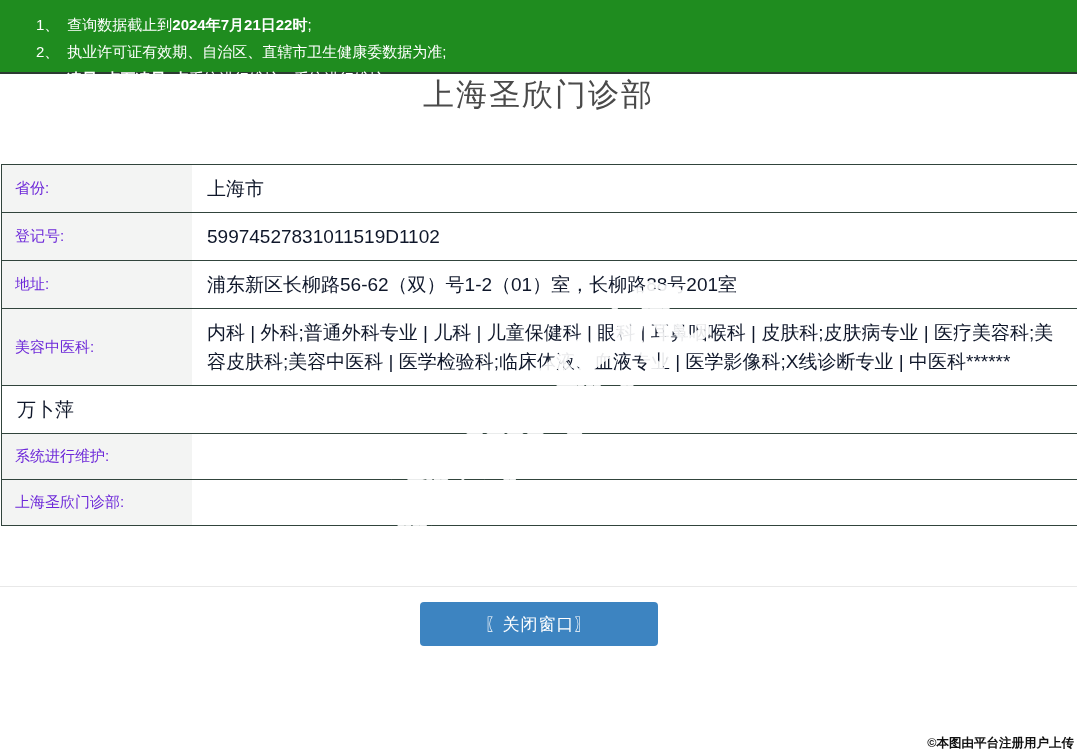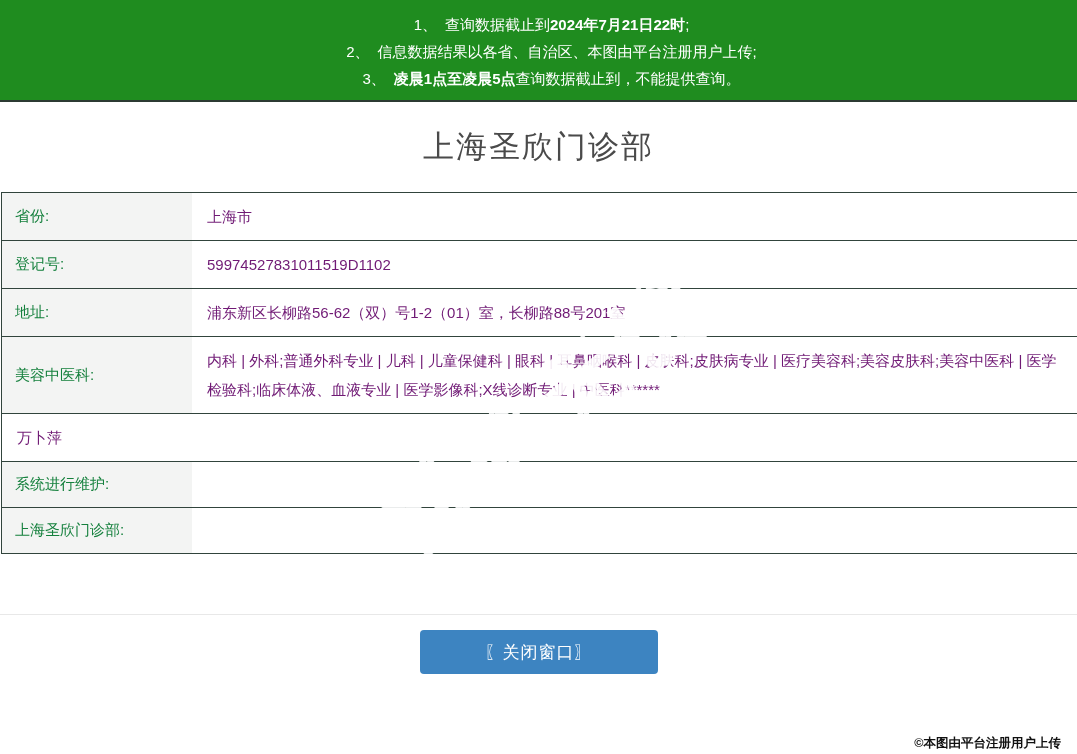--- a/index.html
+++ b/index.html
@@ -6,39 +6,38 @@
   html, body {
     width: 1077px; height: 754px;
     overflow: hidden;
     background: #ffffff;
     font-family: "Liberation Sans", "DejaVu Sans", sans-serif;
     position: relative;
   }
 
   
   .notice-bar {
-    width: 100%; height: 102px;
+    width: 100%; height: 74px;
     background: #1f8c1f;
     border-bottom: 2px solid #2c3a32;
     color: #ffffff;
     padding: 11px 10px 0 36px;
-    text-align: center;
   }
   .notice-line {
     font-size: 15px;
     line-height: 27px;
     white-space: nowrap;
   }
   .notice-line .num { margin-right: 8px; }
   .notice-line .b { font-weight: bold; }
 
   
   .title-area {
     height: 90px;
-    display: flex; align-items: center; justify-content: center;
+    display: flex; align-items: flex-start; justify-content: center;
   }
   .page-title {
     font-size: 31px;
     font-weight: 400;
     color: #4a4a4a;
     letter-spacing: 2px;
   }
 
   
   .info-table {
@@ -52,28 +51,28 @@
     border-bottom: 1px solid #31443c;
     background: #ffffff;
   }
   .cell-label {
     width: 190px;
     flex: 0 0 190px;
     background: #f3f4f3;
     display: flex; align-items: center;
     padding-left: 13px;
     font-size: 15px;
-    color: #15803d;
+    color: #6d28d9;
   }
   .cell-value {
     flex: 1;
     display: flex; align-items: center;
     padding: 9px 12px 9px 15px;
-    font-size: 15px;
-    color: #701a75;
+    font-size: 19px;
+    color: #0f172a;
     line-height: 29px;
   }
 
   .spacer-row { height: 60px; background: #ffffff; }
   .footer-divider { height: 1px; background: #e8e8e8; width: 100%; }
 
   
   .footer-area {
     padding-top: 15px;
     display: flex; justify-content: center;
@@ -101,42 +100,42 @@
     font-weight: bold;
     letter-spacing: 14px;
     color: transparent;
     -webkit-text-stroke: 3px rgba(255,255,255,0.9);
     pointer-events: none;
     z-index: 5;
     white-space: nowrap;
   }
   .upload-credit {
     position: absolute;
-    right: 16px; bottom: 2px;
+    right: 3px; bottom: 2px;
     font-size: 12.5px;
     font-weight: bold;
     color: #111111;
     text-shadow:
       -1px -1px 0 #ffffff, 1px -1px 0 #ffffff,
       -1px  1px 0 #ffffff, 1px  1px 0 #ffffff;
     z-index: 6;
   }
 </style>
 </head>
 <body>
 
 <div class="notice-bar">
   <div class="notice-line">
     <span class="num">1、</span><span>查询数据截止到</span><span class="b">2024年7月21日22时</span><span>;</span>
   </div>
   <div class="notice-line">
-    <span class="num">2、</span><span>信息数据结果以各省、自治区、本图由平台注册用户上传;</span><span class="b"></span><span></span>
+    <span class="num">2、</span><span>执业许可证有效期、自治区、直辖市卫生健康委数据为准;</span><span class="b"></span><span></span>
   </div>
   <div class="notice-line">
-    <span class="num">3、</span><span></span><span class="b">凌晨1点至凌晨5点</span><span>查询数据截止到，不能提供查询。</span>
+    <span class="num">3、</span><span></span><span class="b">凌晨1点至凌晨5点</span><span>系统进行维护，系统进行维护。</span>
   </div>
 </div>
 
 <div class="title-area">
   <div class="page-title">上海圣欣门诊部</div>
 </div>
 
 <div class="info-table">
   <div class="row">
     <div class="cell-label">省份:</div>

